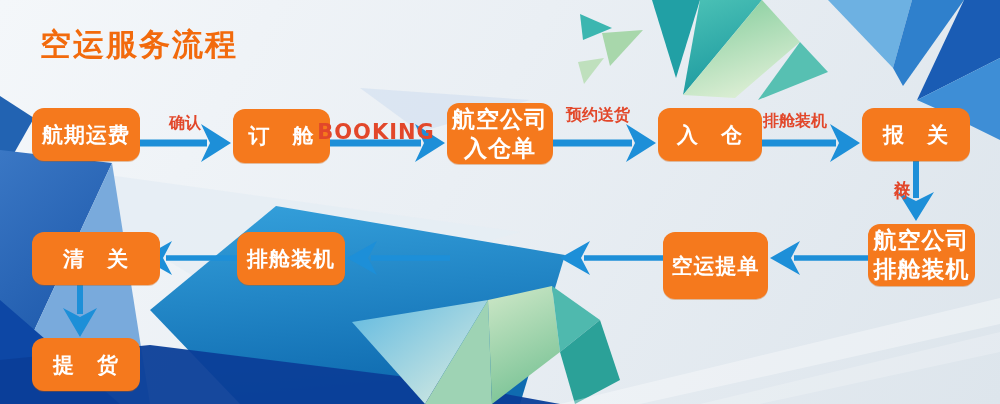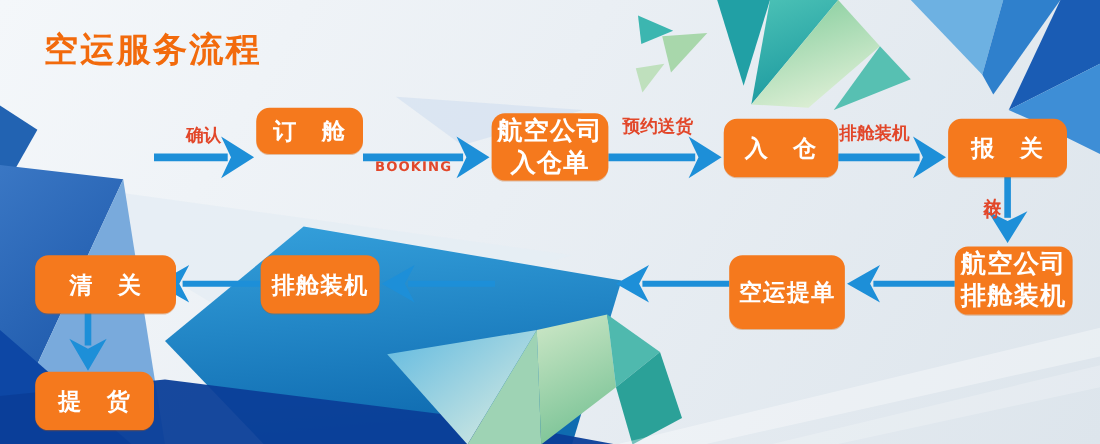--- a/index.html
+++ b/index.html
@@ -17,21 +17,21 @@
     position:absolute;display:flex;align-items:center;justify-content:center;
     background:#f5791d;border-radius:12px;color:#ffffff;
     font-size:21px;font-weight:bold;letter-spacing:1px;text-align:center;
     white-space:pre-line;box-shadow:0 1px 0 rgba(200,90,0,.35);
   }
   .node.two-line{font-size:23px;line-height:1.25;letter-spacing:1px;}
   .edge-label{
     position:absolute;transform:translateX(-50%);
     color:#e2472a;font-size:16px;font-weight:bold;white-space:nowrap;
   }
-  .edge-label.latin{font-size:12px;letter-spacing:1px;margin-top:24px;}
+  .edge-label.latin{font-size:21px;letter-spacing:1px;}
   .edge-label.vertical{
     transform:none;writing-mode:vertical-rl;letter-spacing:3px;line-height:1;
   }
 </style>
 </head>
 <body>
 
 <div class="canvas">
 
   <svg class="layer" viewBox="0 0 1000 404" aria-hidden="true">
@@ -141,21 +141,22 @@
 
       <g>
         <line x1="80" y1="284" x2="80" y2="314" stroke-width="6"></line>
         <path d="M80,337 l-17,-29 17,9 17,-9 z" stroke="none"></path>
       </g>
     </g>
   </svg>
 
   <div class="title">空运服务流程</div>
 
-  <div class="node" style="left:233px;top:98px;width:97px;height:42px">订　舱</div>
+  <div class="node" style="left:32px;top:108px;width:108px;height:53px">航期运费</div>
+  <div class="node" style="left:233px;top:109px;width:97px;height:54px">订　舱</div>
   <div class="node two-line" style="left:447px;top:103px;width:106px;height:61px">航空公司
 入仓单</div>
   <div class="node" style="left:658px;top:108px;width:104px;height:53px">入　仓</div>
   <div class="node" style="left:862px;top:108px;width:108px;height:53px">报　关</div>
   <div class="node two-line" style="left:868px;top:224px;width:107px;height:62px">航空公司
 排舱装机</div>
   <div class="node" style="left:663px;top:232px;width:105px;height:67px">空运提单</div>
   <div class="node" style="left:237px;top:232px;width:108px;height:53px">排舱装机</div>
   <div class="node" style="left:32px;top:232px;width:128px;height:53px">清　关</div>
   <div class="node" style="left:32px;top:338px;width:108px;height:53px">提　货</div>

